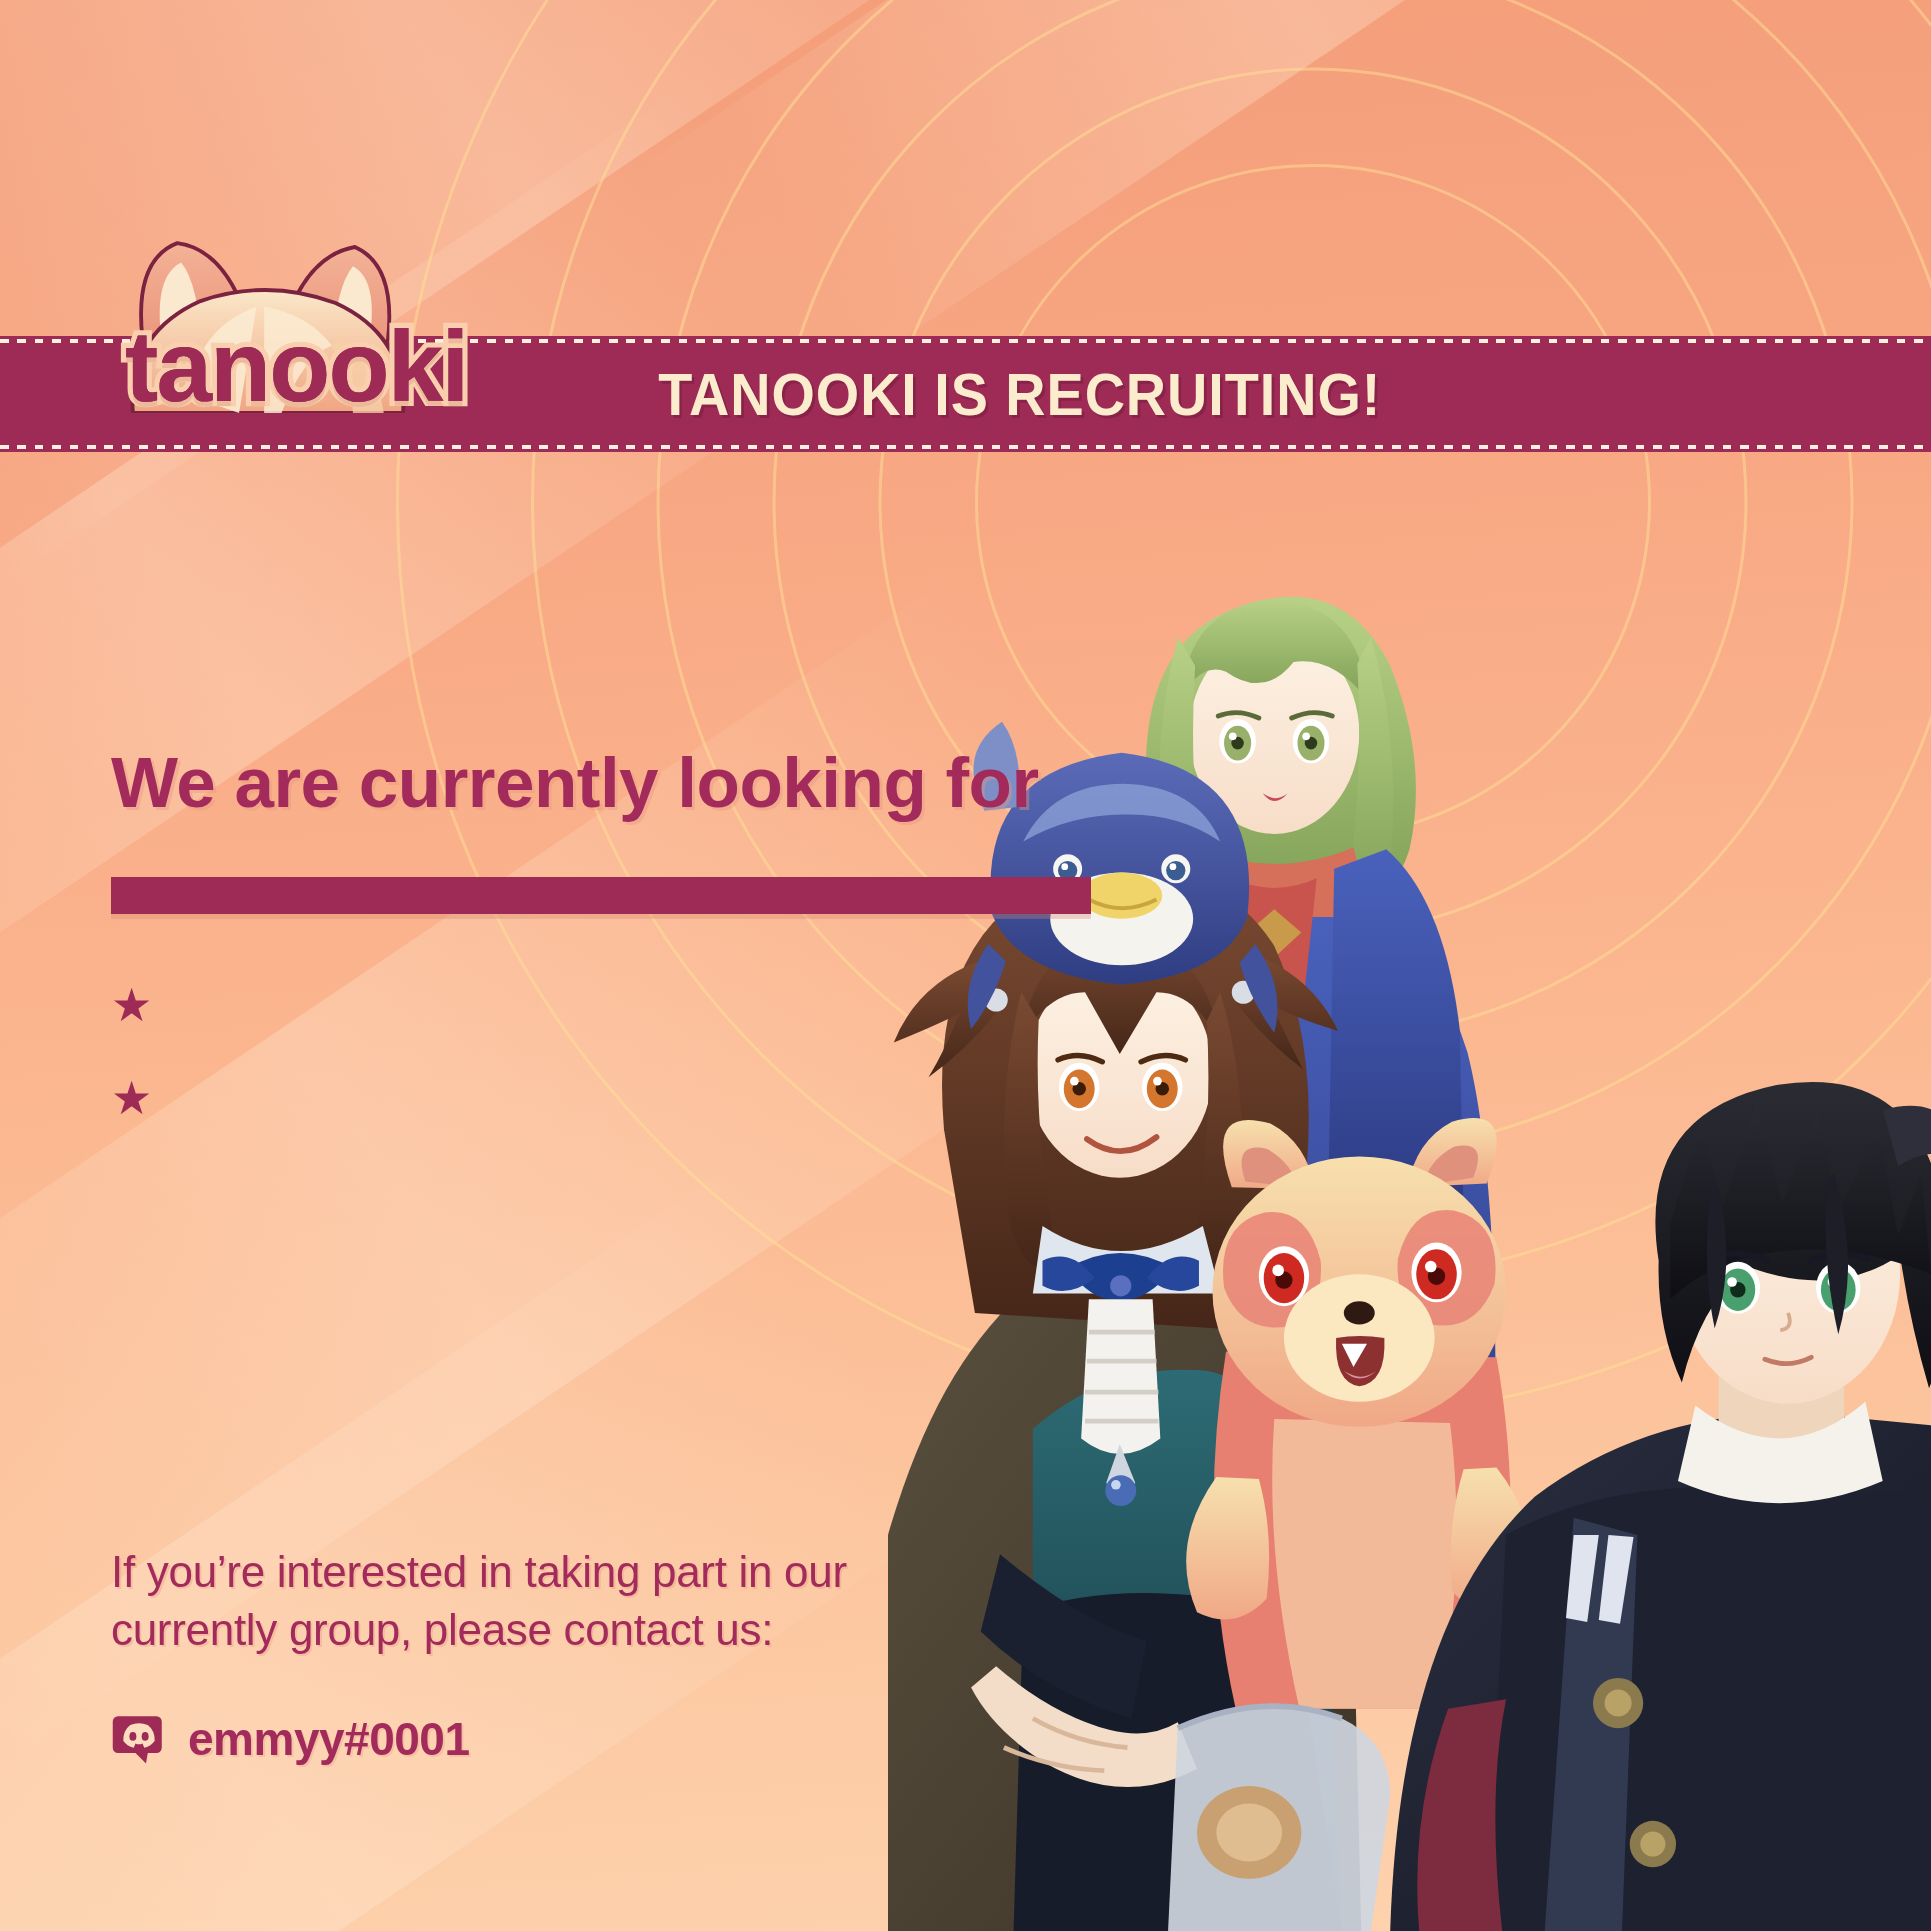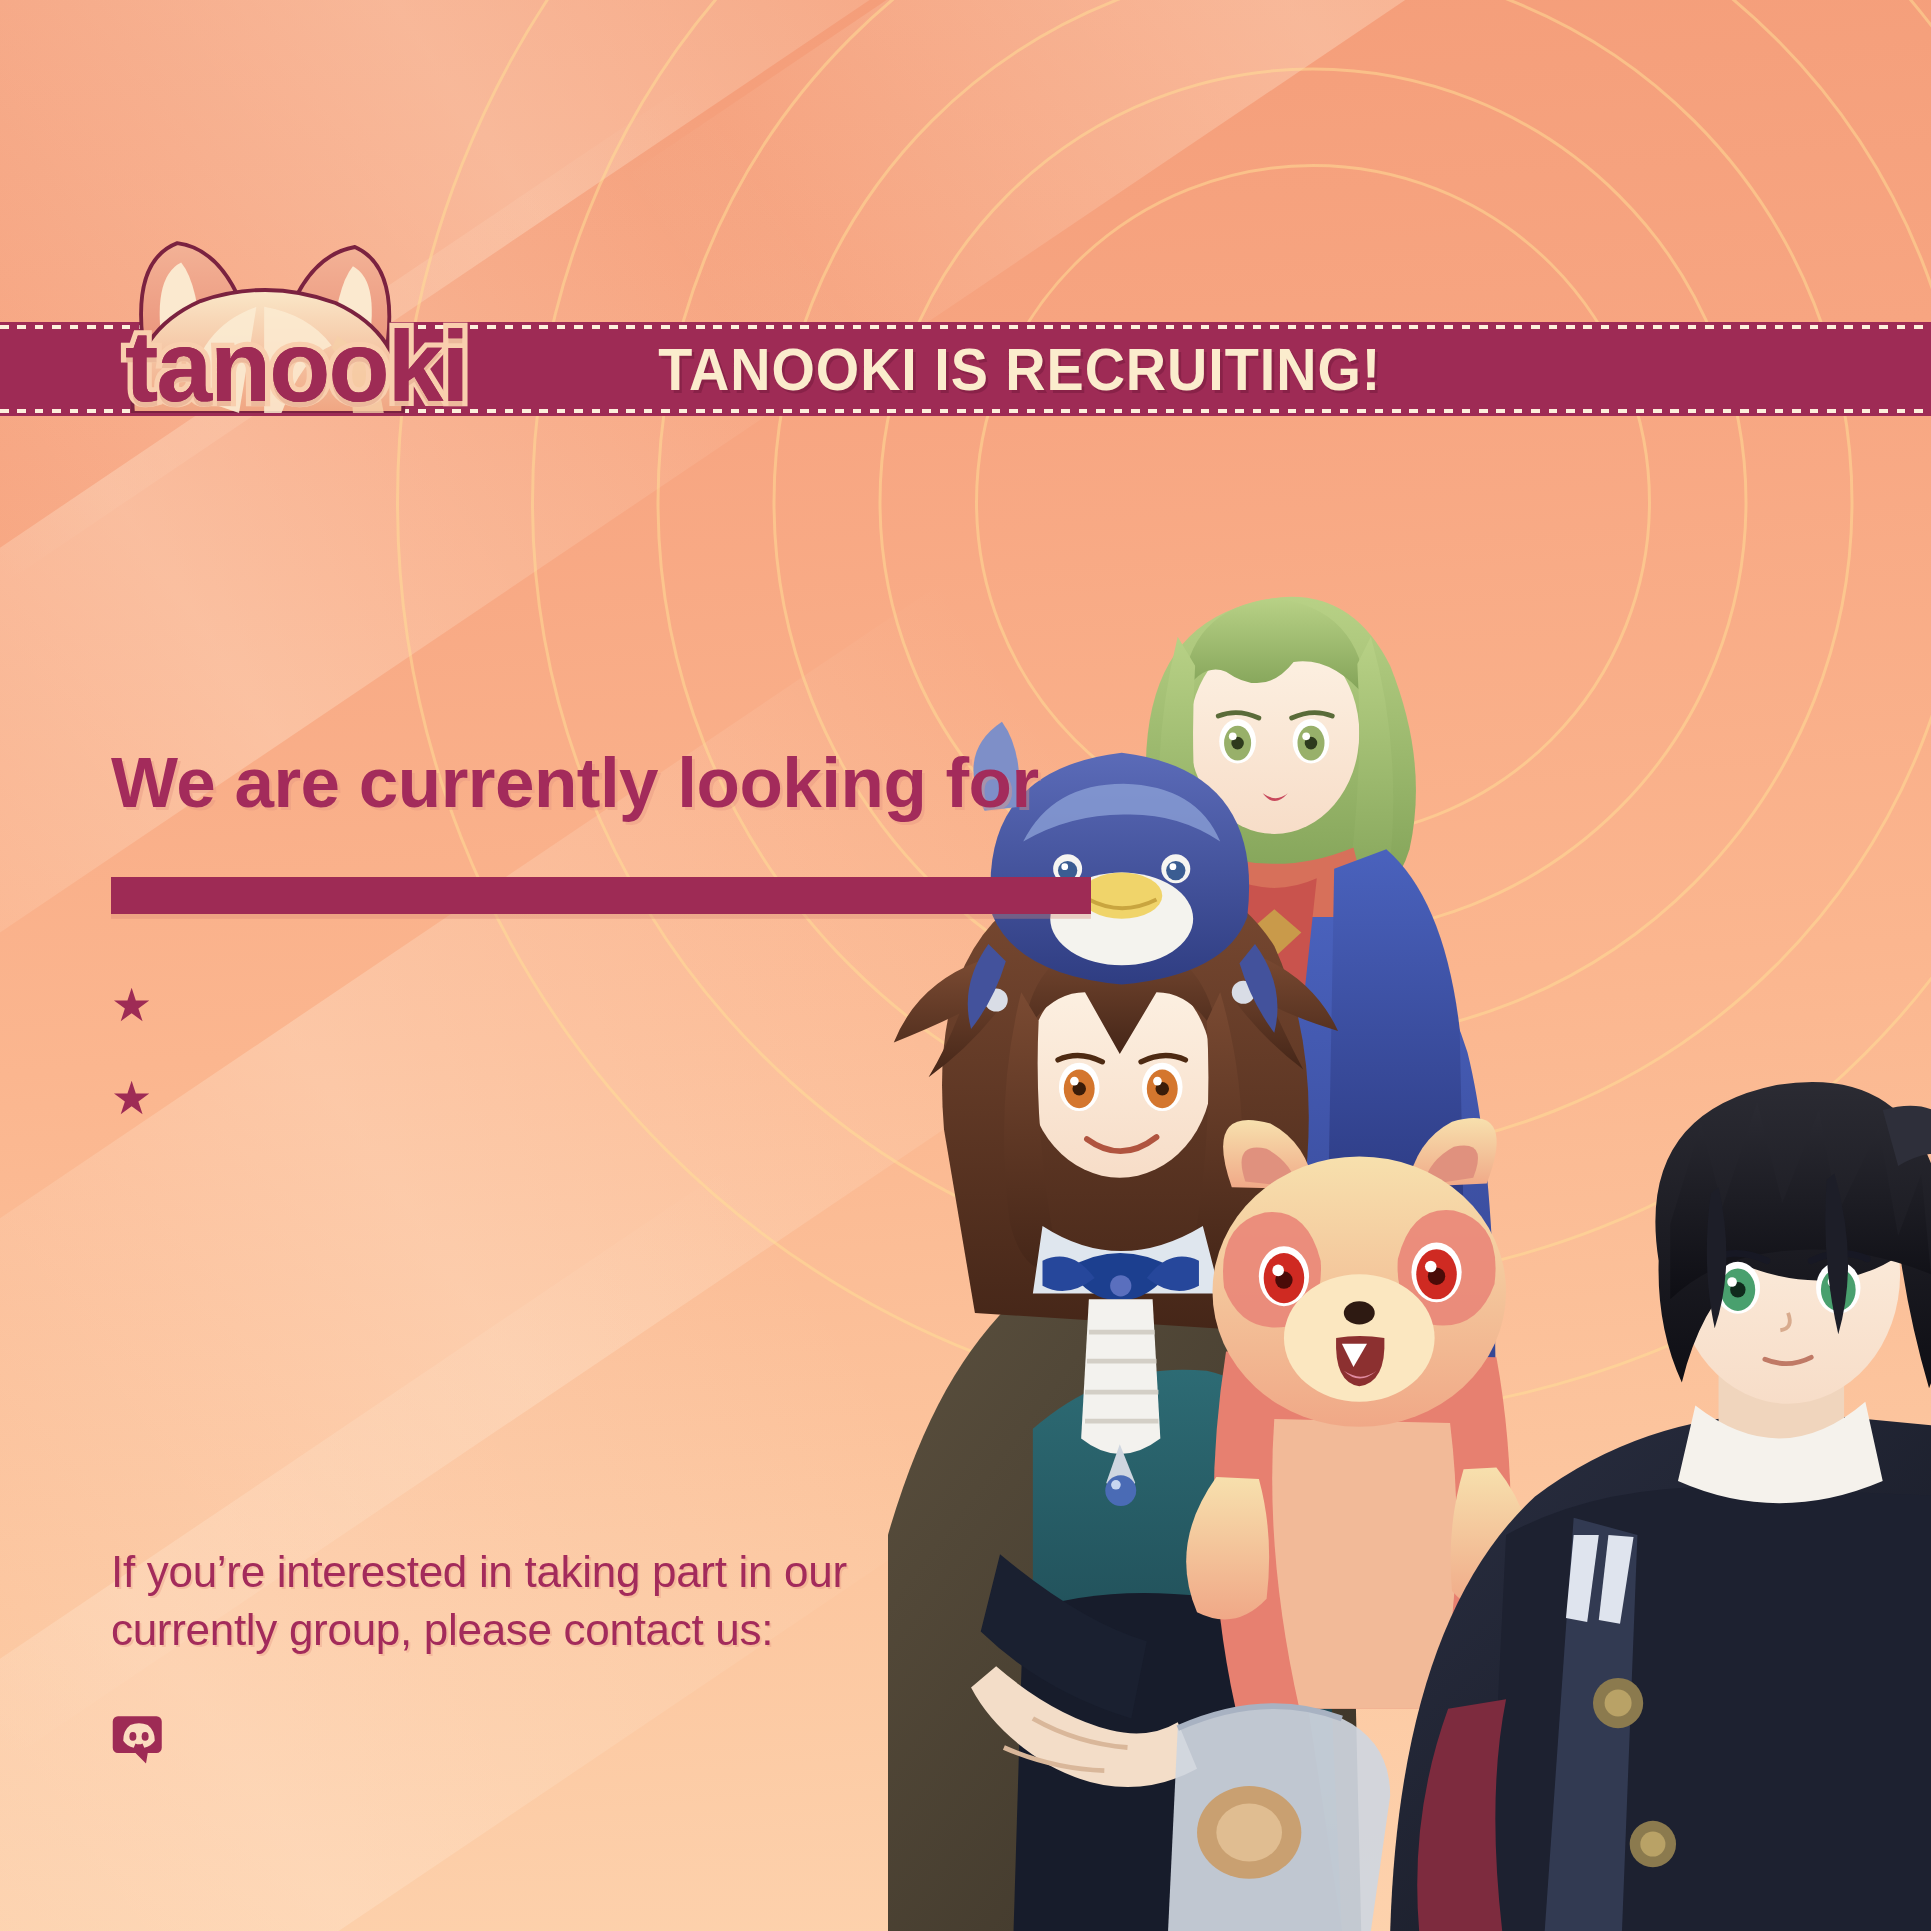--- a/index.html
+++ b/index.html
@@ -38,22 +38,22 @@
   .arcs { position:absolute; right:-444px; top:-560px; width:2124px; height:2124px; pointer-events:none; }
   .arc {
     position:absolute; left:50%; top:50%;
     border-radius:50%;
     border:3.9px solid rgba(255,224,150,.50);
     transform:translate(-50%,-50%);
   }
 
   
   #banner {
-    position:absolute; left:0; top:322px;
-    width:1931px; height:94px;
+    position:absolute; left:0; top:336px;
+    width:1931px; height:116px;
     background:#9e2b55;
     z-index:6;
     display:flex; align-items:center; justify-content:center;
   }
   #banner::before, #banner::after {
     content:""; position:absolute; left:0; right:0; height:3.9px;
     background:repeating-linear-gradient(90deg, #fdf0dc 0 8.7px, rgba(158,43,85,0) 8.7px 17.4px);
   }
   #banner::before { top:2.9px; }
   #banner::after  { bottom:2.9px; }
@@ -423,20 +423,21 @@
 
       <div class="contact-item">
         <span class="c-icon">
           <svg viewBox="0 0 64 64" xmlns="http://www.w3.org/2000/svg">
             <path d="M8 6 h44 a6 6 0 0 1 6 6 v30 a6 6 0 0 1 -6 6 h-10 l-2 12 -12 -12 h-20 a6 6 0 0 1 -6 -6 v-30 a6 6 0 0 1 6 -6 z" fill="#9e2b55"></path>
             <path d="M22 16 Q32 12 42 16 Q50 22 50 34 Q46 40 38 42 L36 37 Q32 39 28 37 L26 42 Q18 40 14 34 Q14 22 22 16 Z" fill="#fbddc0"></path>
             <ellipse cx="25" cy="29" rx="4" ry="5" fill="#9e2b55"></ellipse>
             <ellipse cx="39" cy="29" rx="4" ry="5" fill="#9e2b55"></ellipse>
           </svg>
         </span>
+        <span class="c-label">emmyy#0001</span>
       </div>
 
 
     </div>
   </div>
 
   <div id="banner">
     <span id="banner-title">TANOOKI IS RECRUITING!</span>
   </div>
 

